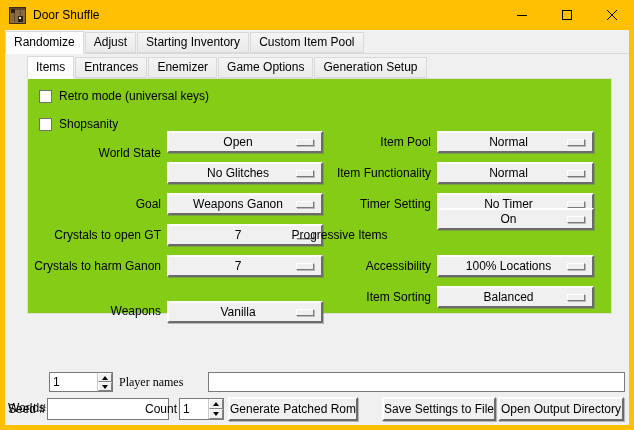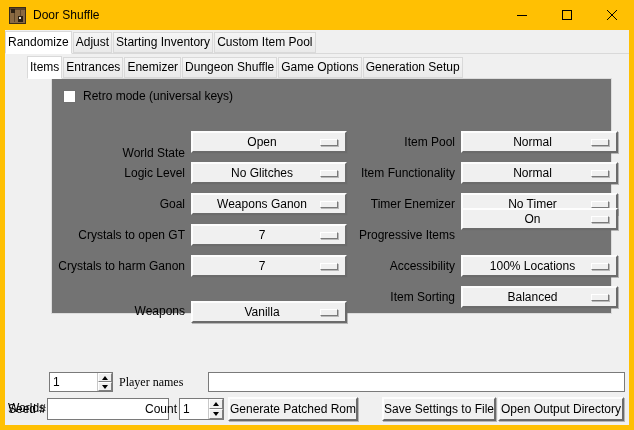--- a/index.html
+++ b/index.html
@@ -13,26 +13,26 @@
   .app-icon{ width:17px; height:17px; margin:0 7px 0 9px; }
   .title-text{ font-size:12px; color:#000; }
   .win-btn{ position:absolute; top:0; width:45px; height:30px; display:flex; align-items:center; justify-content:center; cursor:default; }
   .win-btn svg{ display:block; }
 
   
   .client{ position:absolute; left:5px; right:5px; top:30px; bottom:5px; background:#f0f0f0; }
 
   
   .tabbar{ position:absolute; display:flex; align-items:flex-end; z-index:3; }
-  .tab{ height:21px; line-height:19px; padding:0 2px; background:linear-gradient(#f5f5f5,#eaeaea); border:1px solid #d9d9d9; margin-right:1px; white-space:nowrap; cursor:default; }
+  .tab{ height:21px; line-height:19px; padding:0 8px; background:linear-gradient(#f5f5f5,#eaeaea); border:1px solid #d9d9d9; margin-right:1px; white-space:nowrap; cursor:default; }
   .tab.selected{ height:23px; line-height:21px; background:#fff; border-bottom:1px solid #fff; margin-bottom:-1px; }
   .tab-rule{ position:absolute; left:0; right:0; top:23px; height:1px; background:#d9d9d9; z-index:1; }
 
   
-  .pane{ position:absolute; left:22px; right:17px; top:48px; height:236px; border:1px solid #dcdcdc; background:#737373; z-index:2;margin-left:24px; }
+  .pane{ position:absolute; left:22px; right:17px; top:48px; height:236px; border:1px solid #dcdcdc; background:#84cc16; z-index:2; }
 
   
   .checkrow{ position:absolute; left:11px; height:14px; display:flex; align-items:center; }
   .checkbox{ width:13px; height:13px; background:#fff; border:1px solid #707070; margin-right:7px; cursor:default; }
   .checklabel{ line-height:13px; }
 
   
   .optlabel{ position:absolute; height:22px; line-height:22px; text-align:right; white-space:nowrap; }
   .optlabel.lcol{ left:0; width:133px; }
   .optlabel.rcol{ left:220px; width:183px; }
@@ -105,38 +105,40 @@
       <div class="tab selected"><span>Randomize</span></div>
       <div class="tab"><span>Adjust</span></div>
       <div class="tab"><span>Starting Inventory</span></div>
       <div class="tab"><span>Custom Item Pool</span></div>
     </div>
 
     <div class="tabbar" style="left:22px; top:26px;">
       <div class="tab selected"><span>Items</span></div>
       <div class="tab"><span>Entrances</span></div>
       <div class="tab"><span>Enemizer</span></div>
-      <div class="tab"><span>Dungeon Shuffle</span></div>
       <div class="tab"><span>Game Options</span></div>
       <div class="tab"><span>Generation Setup</span></div>
     </div>
 
     <div class="pane">
 
       <div class="checkrow" style="top:10px;">
         <div class="checkbox"></div>
         <span class="checklabel">Retro mode (universal keys)</span>
       </div>
+      <div class="checkrow" style="top:38px;">
+        <div class="checkbox"></div>
+        <span class="checklabel">Shopsanity</span>
+      </div>
 
       <div class="optlabel lcol" style="top:63px;">World State</div>
       <div class="menubtn lcol" style="top:52px;">
         <span class="value">Open</span>
           <span class="indicator"></span>
       </div>
-      <div class="optlabel lcol" style="top:83px;">Logic Level</div>
       <div class="menubtn lcol" style="top:83px;">
         <span class="value">No Glitches</span>
           <span class="indicator"></span>
       </div>
       <div class="optlabel lcol" style="top:114px;">Goal</div>
       <div class="menubtn lcol" style="top:114px;">
         <span class="value">Weapons Ganon</span>
           <span class="indicator"></span>
       </div>
       <div class="optlabel lcol" style="top:145px;">Crystals to open GT</div>
@@ -158,26 +160,26 @@
       <div class="optlabel rcol" style="top:52px;">Item Pool</div>
       <div class="menubtn rcol" style="top:52px;">
         <span class="value">Normal</span>
           <span class="indicator"></span>
       </div>
       <div class="optlabel rcol" style="top:83px;">Item Functionality</div>
       <div class="menubtn rcol" style="top:83px;">
         <span class="value">Normal</span>
           <span class="indicator"></span>
       </div>
-      <div class="optlabel rcol" style="top:114px;">Timer Enemizer</div>
+      <div class="optlabel rcol" style="top:114px;">Timer Setting</div>
       <div class="menubtn rcol" style="top:114px;">
         <span class="value">No Timer</span>
           <span class="indicator"></span>
       </div>
-      <div class="optlabel rcol" style="top:145px;">Progressive Items</div>
+      <div class="optlabel rcol" style="top:145px;text-align:center;">Progressive Items</div>
       <div class="menubtn rcol" style="top:129px;">
         <span class="value">On</span>
           <span class="indicator"></span>
       </div>
       <div class="optlabel rcol" style="top:176px;">Accessibility</div>
       <div class="menubtn rcol" style="top:176px;">
         <span class="value">100% Locations</span>
           <span class="indicator"></span>
       </div>
       <div class="optlabel rcol" style="top:207px;">Item Sorting</div>

